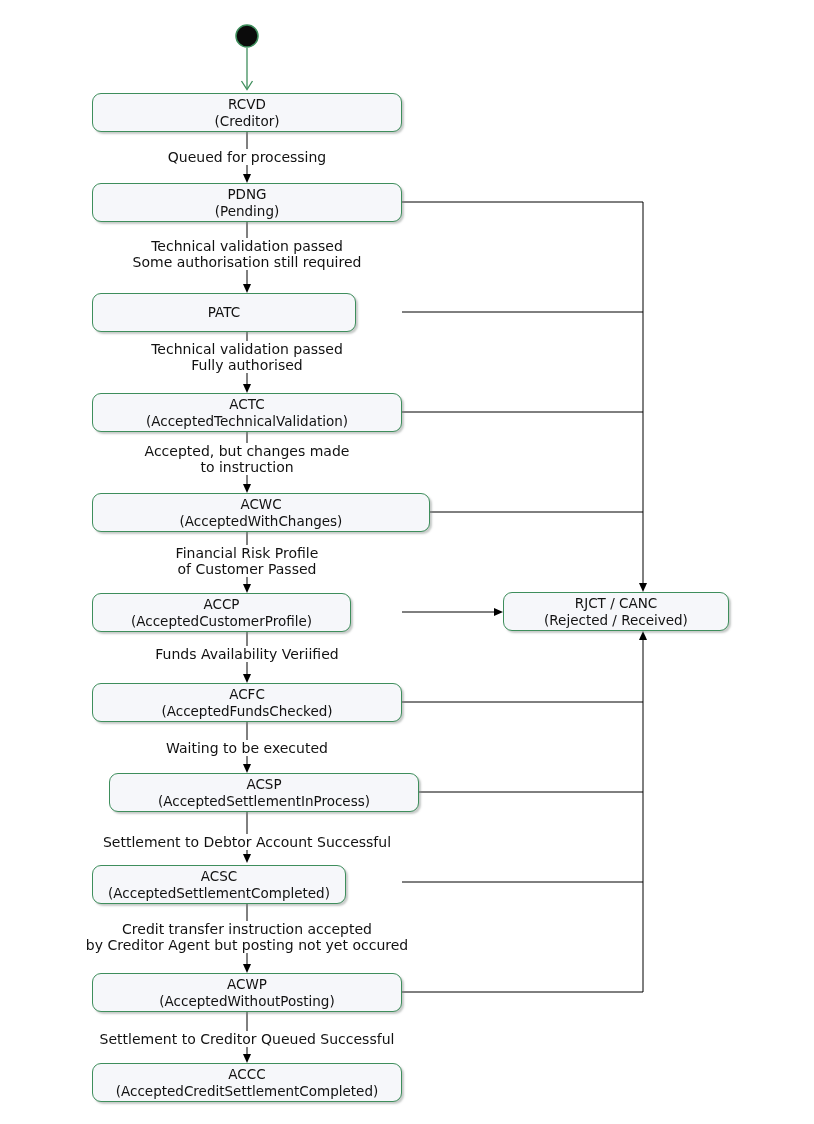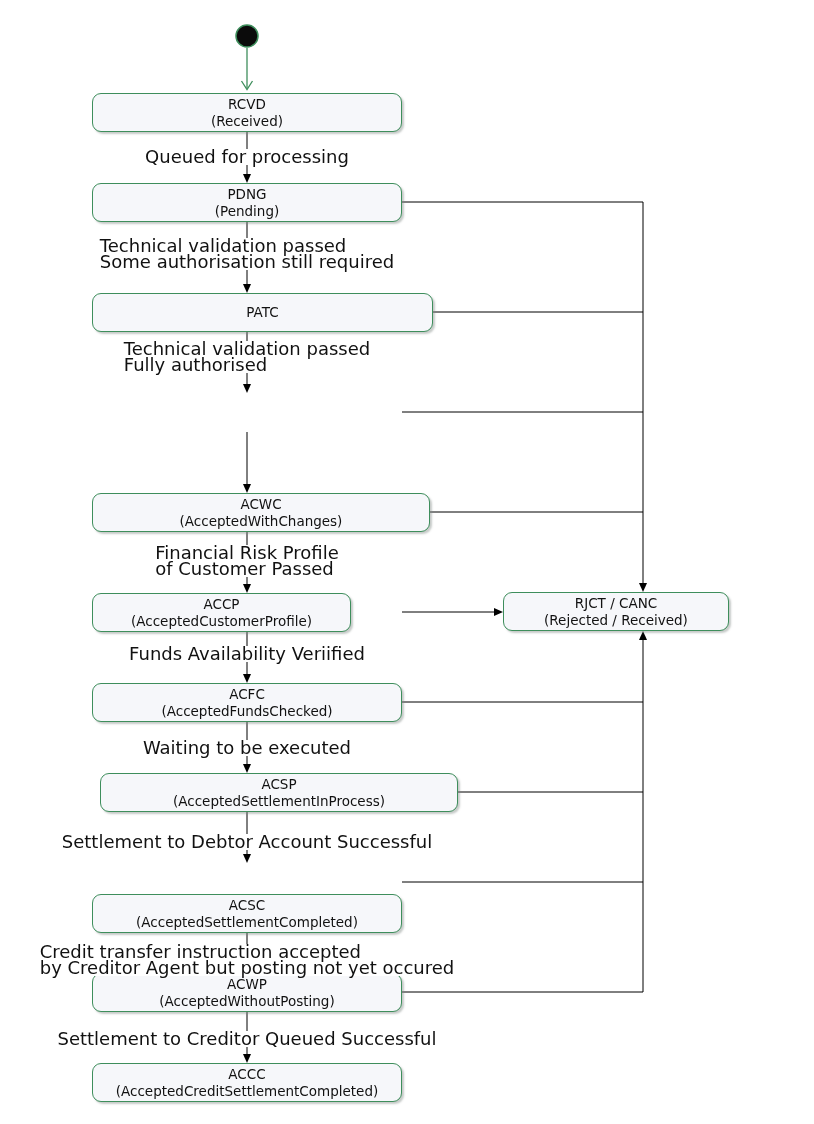--- a/index.html
+++ b/index.html
@@ -22,22 +22,22 @@
   circle.initial{fill:var(--ink);stroke:var(--green);stroke-width:1.5;}
   .state{
     position:absolute;height:39px;box-sizing:border-box;
     background:var(--fill);border:1px solid var(--green);border-radius:9px;
     display:flex;flex-direction:column;align-items:center;justify-content:center;
     box-shadow:2px 2px 2px rgba(130,140,135,.45);
     font-size:13.5px;line-height:17px;white-space:nowrap;
   }
   .lbl{
     position:absolute;left:247px;transform:translateX(-50%);
-    background:var(--bg);padding:0 3px;text-align:left;
-    font-size:18px;white-space:nowrap;
+    background:var(--bg);padding:0 3px;text-align:center;
+    font-size:14px;white-space:nowrap;
   }
   .lbl span{display:block;line-height:16px;}
   .lbl span:empty{display:none;}
 </style>
 </head>
 <body>
 
 <div class="canvas">
 
   <svg class="wires" width="814" height="1124" viewBox="0 0 814 1124">
@@ -124,46 +124,50 @@
       </g>
 
     <g>
         <path d="M402,612 H496"></path>
         <polygon points="494,608 494,616 503,612"></polygon>
       </g>
   </svg>
 
   <div class="state" style="left:92px;top:93px;width:310px">
     <span>RCVD</span>
-    <span>(Received)</span>
+    <span>(Creditor)</span>
   </div>
   <div class="state" style="left:92px;top:183px;width:310px">
     <span>PDNG</span>
     <span>(Pending)</span>
   </div>
-  <div class="state" style="left:92px;top:293px;width:341px">
+  <div class="state" style="left:92px;top:293px;width:264px">
     <span>PATC</span>
+  </div>
+  <div class="state" style="left:92px;top:393px;width:310px">
+    <span>ACTC</span>
+    <span>(AcceptedTechnicalValidation)</span>
   </div>
   <div class="state" style="left:92px;top:493px;width:338px">
     <span>ACWC</span>
     <span>(AcceptedWithChanges)</span>
   </div>
   <div class="state" style="left:92px;top:593px;width:259px">
     <span>ACCP</span>
     <span>(AcceptedCustomerProfile)</span>
   </div>
   <div class="state" style="left:92px;top:683px;width:310px">
     <span>ACFC</span>
     <span>(AcceptedFundsChecked)</span>
   </div>
-  <div class="state" style="left:100px;top:773px;width:358px">
+  <div class="state" style="left:109px;top:773px;width:310px">
     <span>ACSP</span>
     <span>(AcceptedSettlementInProcess)</span>
   </div>
-  <div class="state" style="left:92px;top:894px;width:310px">
+  <div class="state" style="left:92px;top:865px;width:254px">
     <span>ACSC</span>
     <span>(AcceptedSettlementCompleted)</span>
   </div>
   <div class="state" style="left:92px;top:973px;width:310px">
     <span>ACWP</span>
     <span>(AcceptedWithoutPosting)</span>
   </div>
   <div class="state" style="left:92px;top:1063px;width:310px">
     <span>ACCC</span>
     <span>(AcceptedCreditSettlementCompleted)</span>
@@ -178,37 +182,41 @@
 
   </div>
   <div class="lbl" style="top:238px">
     <span>Technical validation passed</span>
     <span>Some authorisation still required</span>
   </div>
   <div class="lbl" style="top:341px">
     <span>Technical validation passed</span>
     <span>Fully authorised</span>
   </div>
+  <div class="lbl" style="top:443px">
+    <span>Accepted, but changes made</span>
+    <span>to instruction</span>
+  </div>
   <div class="lbl" style="top:545px">
     <span>Financial Risk Profile</span>
     <span>of Customer Passed</span>
   </div>
   <div class="lbl" style="top:646px">
     <span>Funds Availability Veriified</span>
 
   </div>
   <div class="lbl" style="top:740px">
     <span>Waiting to be executed</span>
 
   </div>
   <div class="lbl" style="top:834px">
     <span>Settlement to Debtor Account Successful</span>
 
   </div>
-  <div class="lbl" style="top:944px">
+  <div class="lbl" style="top:921px">
     <span>Credit transfer instruction accepted</span>
     <span>by Creditor Agent but posting not yet occured</span>
   </div>
   <div class="lbl" style="top:1031px">
     <span>Settlement to Creditor Queued Successful</span>
 
   </div>
 
 </div>
 

